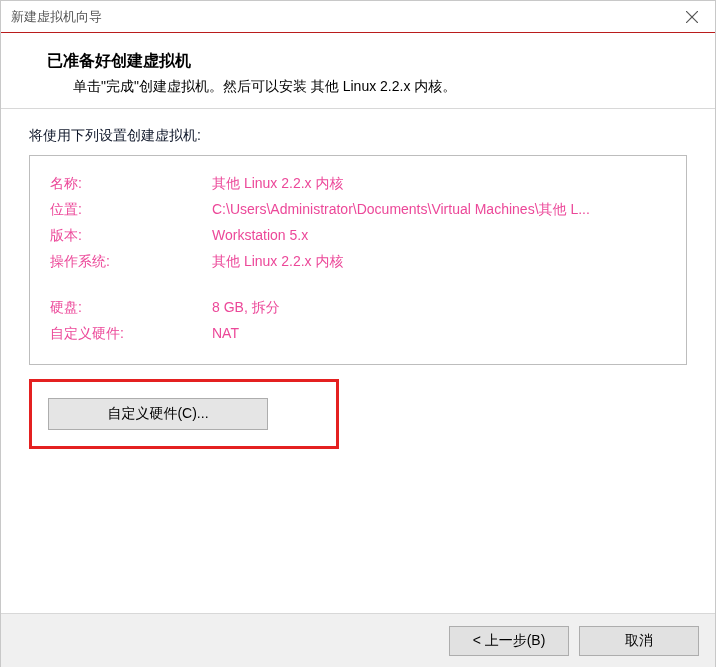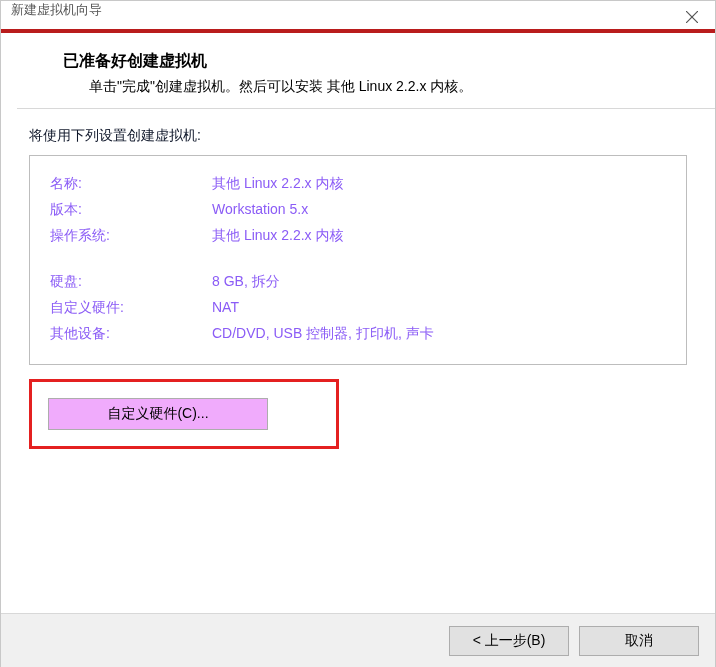--- a/index.html
+++ b/index.html
@@ -8,44 +8,44 @@
     font-size: 14px;
     background: #fff;
     width: 716px;
     height: 667px;
     overflow: hidden;
     border: 1px solid #c8c8c8;
   }
   .titlebar {
     height: 32px;
     display: flex;
+    align-items: center;
     justify-content: space-between;
     padding: 0 0 0 10px;
     background: #fff;
-    border-bottom: 4px solid #b91c1c;
+    border-bottom: 1px solid #b91c1c;
   }
   .titlebar-title {
     color: #555;
     font-size: 13px;
   }
   .close-btn {
     width: 46px;
     height: 32px;
     display: flex;
     align-items: center;
     justify-content: center;
     color: #555;
     cursor: pointer;
   }
   .close-btn svg { width: 12px; height: 12px; }
   .header {
     padding: 18px 32px 12px 32px;
     background: #fff;
     border-bottom: 1px solid #d8d8d8;
-    margin-left: 16px;
   }
   .header-title {
     font-size: 16px;
     font-weight: bold;
     color: #000;
     margin-bottom: 6px;
     margin-left: 14px;
   }
   .header-sub {
     font-size: 14px;
@@ -64,21 +64,21 @@
     border: 1px solid #bdbdbd;
     padding: 14px 18px 16px 18px;
     background: #fff;
   }
   .settings-table {
     width: 100%;
   }
   .settings-table td {
     padding: 3px 0;
     font-size: 14px;
-    color: #8b5cf6;
+    color: #ec4899;
     vertical-align: top;
   }
   .settings-table td.label {
     width: 160px;
     white-space: nowrap;
   }
   .settings-table td.value {
     white-space: nowrap;
     overflow: hidden;
     text-overflow: ellipsis;
@@ -87,21 +87,21 @@
   .gap-row td { height: 18px; }
   .highlight-box {
     border: 3px solid #e42020;
     margin-top: 14px;
     padding: 16px 16px;
     width: 310px;
   }
   .custom-btn {
     height: 32px;
     padding: 0 24px;
-    background: #f0abfc;
+    background: #e5e5e5;
     border: 1px solid #adadad;
     font-family: inherit;
     font-size: 14px;
     cursor: pointer;
     min-width: 220px;
     text-align: center;
   }
   .footer {
     position: absolute;
     bottom: 0;
@@ -149,43 +149,43 @@
   <div class="intro">将使用下列设置创建虚拟机:</div>
 
   <div class="settings-box">
     <table class="settings-table">
       <tbody>
           <tr>
         <td class="label">名称:</td>
         <td class="value">其他 Linux 2.2.x 内核</td>
       </tr>
       <tr>
+        <td class="label">位置:</td>
+        <td class="value">C:\Users\Administrator\Documents\Virtual Machines\其他 L...</td>
+      </tr>
+      <tr>
         <td class="label">版本:</td>
         <td class="value">Workstation 5.x</td>
       </tr>
       <tr>
         <td class="label">操作系统:</td>
         <td class="value">其他 Linux 2.2.x 内核</td>
       </tr>
       <tr class="gap-row">
             <td></td>
             <td></td>
           </tr>
       <tr>
         <td class="label">硬盘:</td>
         <td class="value">8 GB, 拆分</td>
       </tr>
       <tr>
         <td class="label">自定义硬件:</td>
         <td class="value">NAT</td>
       </tr>
-      <tr>
-        <td class="label">其他设备:</td>
-        <td class="value">CD/DVD, USB 控制器, 打印机, 声卡</td>
-      </tr>
     </tbody>
       </table>
   </div>
 
   <div class="highlight-box">
     <button class="custom-btn">自定义硬件(C)...</button>
   </div>
 </div>
 
 <div class="footer">

